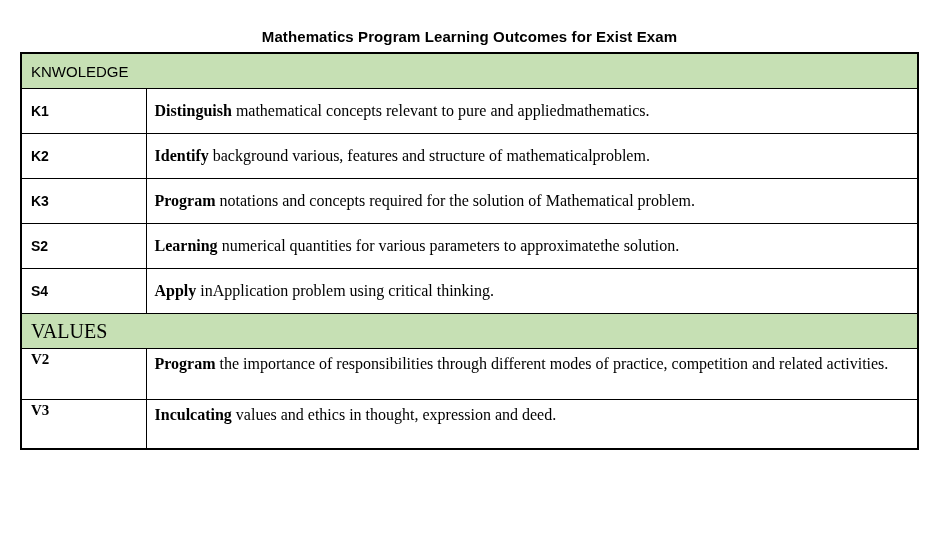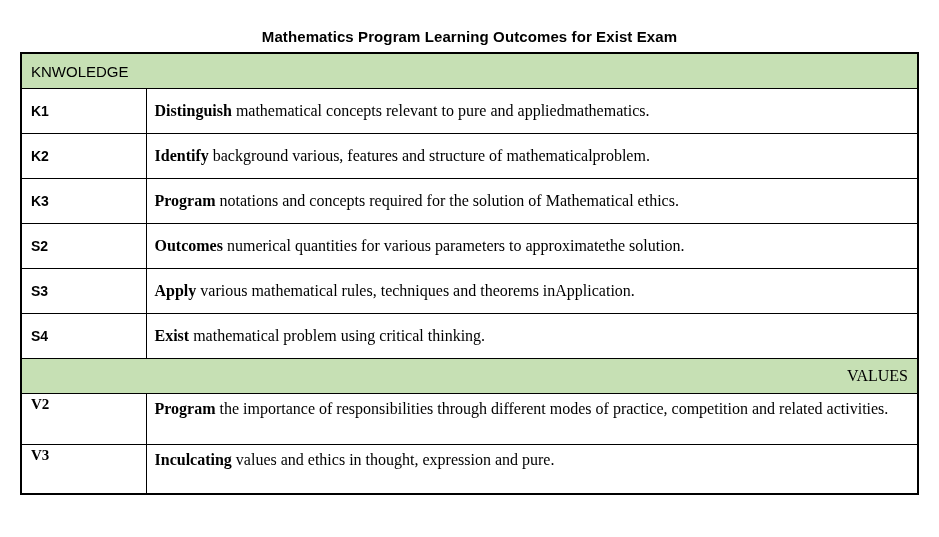--- a/index.html
+++ b/index.html
@@ -44,22 +44,21 @@
     background: #c6e0b4;
     font-family: "Liberation Sans", sans-serif;
     font-weight: normal;
     font-size: 15px;
     height: 34px;
     padding: 0 9px;
     vertical-align: middle;
   }
   tr.section-row.serif td {
     font-family: "Liberation Serif", serif;
-    font-size: 16px;
-    text-align: right;
+    font-size: 20px;
   }
   
   tr.outcome-row td {
     height: 36px;
     vertical-align: middle;
     background: #ffffff;
   }
   tr.outcome-row td.code-cell {
     font-family: "Liberation Sans", sans-serif;
     font-weight: bold;
@@ -101,41 +100,37 @@
     <tr class="outcome-row">
       <td class="code-cell">K1</td>
       <td class="desc-cell"><span class="action">Distinguish</span><span> mathematical concepts relevant to pure and appliedmathematics.</span></td>
     </tr>
     <tr class="outcome-row">
       <td class="code-cell">K2</td>
       <td class="desc-cell"><span class="action">Identify</span><span> background various, features and structure of mathematicalproblem.</span></td>
     </tr>
     <tr class="outcome-row">
       <td class="code-cell">K3</td>
-      <td class="desc-cell"><span class="action">Program</span><span> notations and concepts required for the solution of Mathematical ethics.</span></td>
+      <td class="desc-cell"><span class="action">Program</span><span> notations and concepts required for the solution of Mathematical problem.</span></td>
     </tr>
 
     <tr class="outcome-row">
       <td class="code-cell">S2</td>
-      <td class="desc-cell"><span class="action">Outcomes</span><span> numerical quantities for various parameters to approximatethe solution.</span></td>
-    </tr>
-    <tr class="outcome-row">
-      <td class="code-cell">S3</td>
-      <td class="desc-cell"><span class="action">Apply</span><span> various mathematical rules, techniques and theorems inApplication.</span></td>
+      <td class="desc-cell"><span class="action">Learning</span><span> numerical quantities for various parameters to approximatethe solution.</span></td>
     </tr>
     <tr class="outcome-row">
       <td class="code-cell">S4</td>
-      <td class="desc-cell"><span class="action">Exist</span><span> mathematical problem using critical thinking.</span></td>
+      <td class="desc-cell"><span class="action">Apply</span><span> inApplication problem using critical thinking.</span></td>
     </tr>
 
     <tr class="section-row serif">
       <td colspan="2">VALUES</td>
     </tr>
     <tr class="outcome-row serif row-v2">
       <td class="code-cell">V2</td>
       <td class="desc-cell"><span class="action">Program</span><span> the importance of responsibilities through different modes of practice, competition and related activities.</span></td>
     </tr>
     <tr class="outcome-row serif row-v3">
       <td class="code-cell">V3</td>
-      <td class="desc-cell"><span class="action">Inculcating</span><span> values and ethics in thought, expression and pure.</span></td>
+      <td class="desc-cell"><span class="action">Inculcating</span><span> values and ethics in thought, expression and deed.</span></td>
     </tr>
   </tbody>
 </table>
 
 </body></html>

